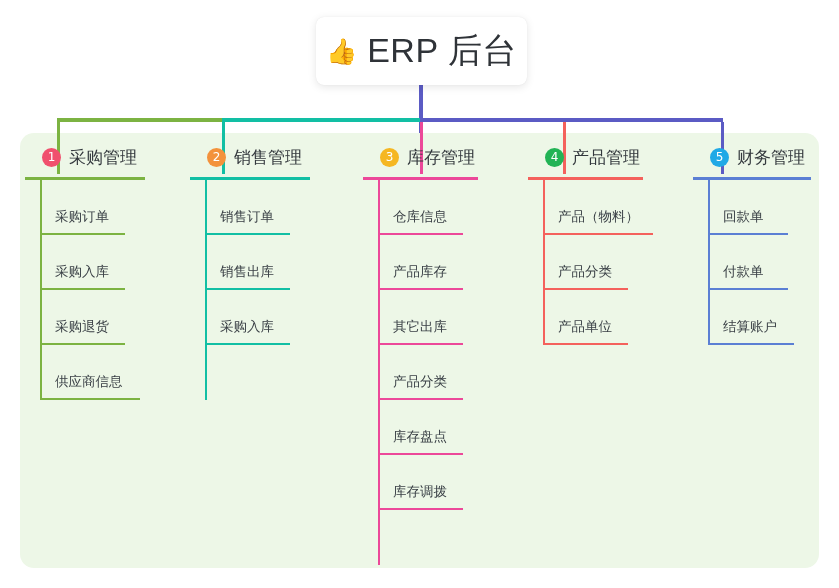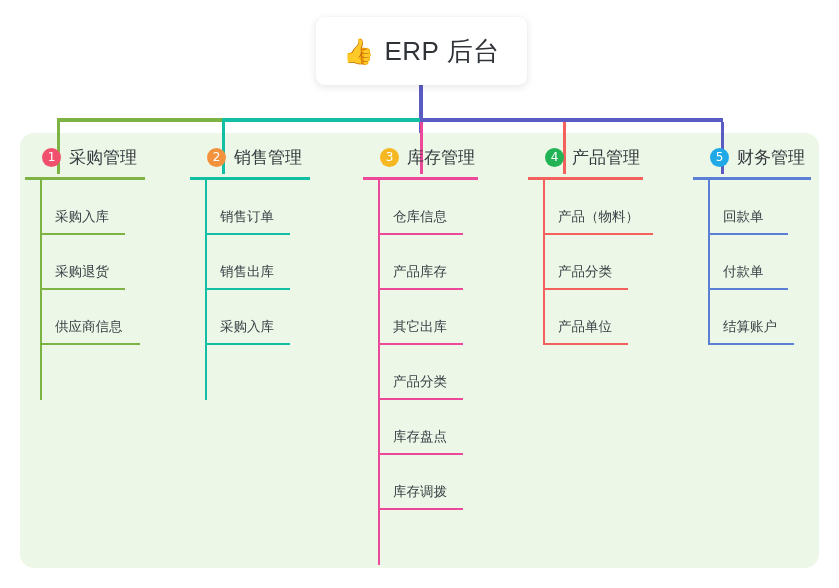--- a/index.html
+++ b/index.html
@@ -31,21 +31,21 @@
     justify-content: center;
     gap: 10px;
     z-index: 5;
   }
   #title-card .emoji {
     font-size: 25px;
     line-height: 1;
     display: inline-block;
   }
   #title-card .ttl {
-    font-size: 26px;
+    font-size: 34px;
     color: #2f3338;
     letter-spacing: 0.5px;
     white-space: nowrap;
   }
 
   
   .conn {
     position: absolute;
     z-index: 3;
   }
@@ -164,20 +164,24 @@
 <div id="columns-layer">
     <div class="column" style="left: 25px;">
       <div class="col-head">
         <span class="badge" style="background: rgb(240, 80, 110);">1</span>
         <span class="col-title">采购管理</span>
       </div>
       <div class="head-rule" style="width: 120px; background: rgb(124, 179, 66);"></div>
       <div class="items">
         <div class="spine" style="background: rgb(124, 179, 66); height: 220px;"></div>
         <div class="item">
+          <span class="item-label">采购订单</span>
+          <div class="item-rule" style="width: 85px; background: rgb(124, 179, 66);"></div>
+        </div>
+        <div class="item">
           <span class="item-label">采购入库</span>
           <div class="item-rule" style="width: 85px; background: rgb(124, 179, 66);"></div>
         </div>
         <div class="item">
           <span class="item-label">采购退货</span>
           <div class="item-rule" style="width: 85px; background: rgb(124, 179, 66);"></div>
         </div>
         <div class="item">
           <span class="item-label">供应商信息</span>
           <div class="item-rule" style="width: 100px; background: rgb(124, 179, 66);"></div>

